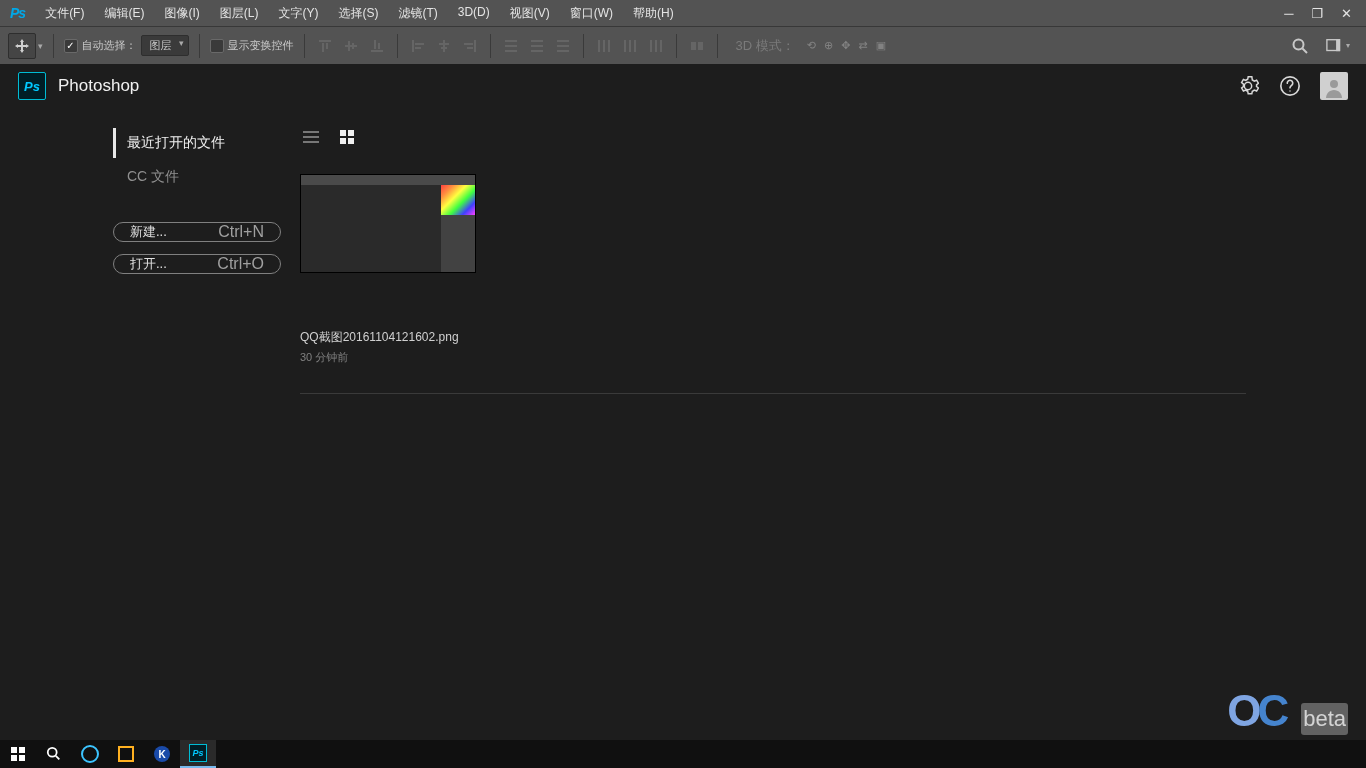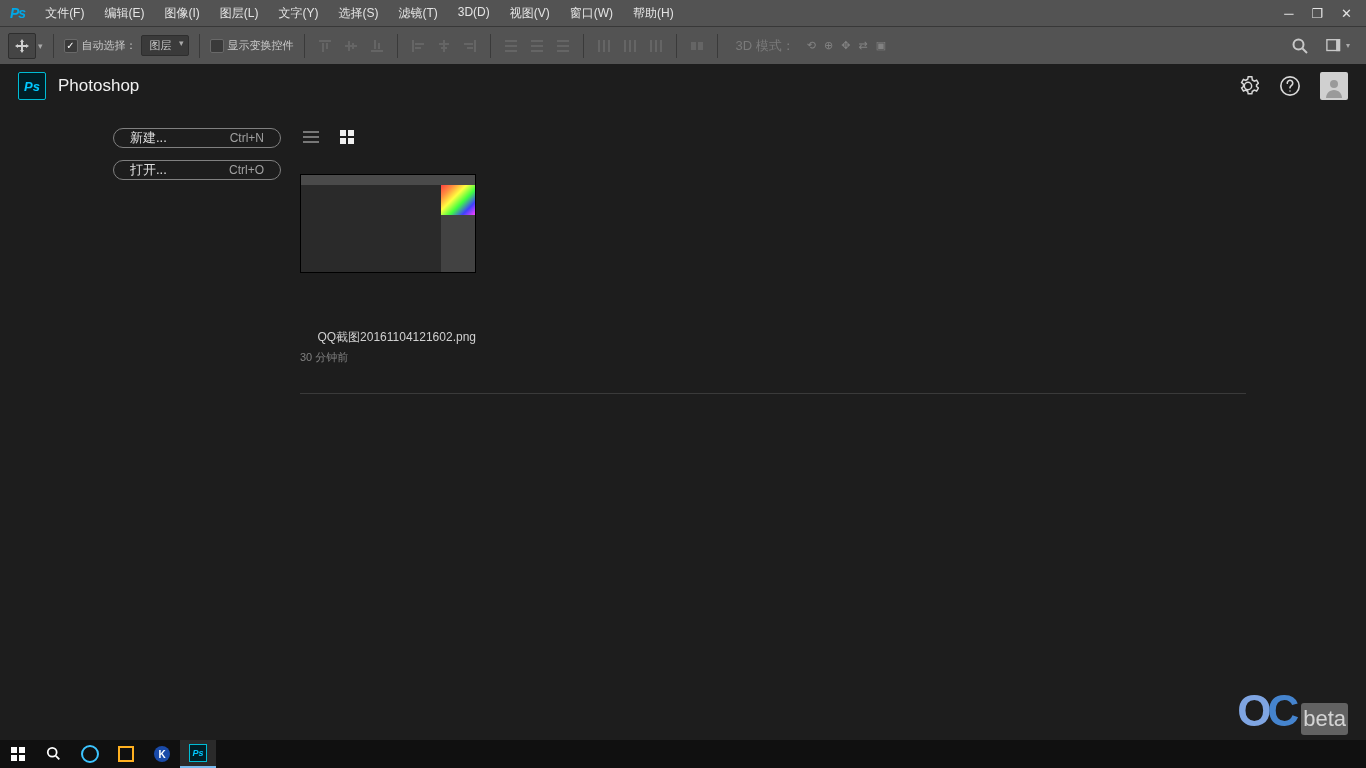--- a/index.html
+++ b/index.html
@@ -35,40 +35,40 @@
 .icon-btn { width: 24px; height: 24px; display: flex; align-items: center; justify-content: center; cursor: pointer; }
 .avatar { width: 28px; height: 28px; background: #d0d0d0; border-radius: 2px; display: flex; align-items: end; justify-content: center; overflow: hidden; }
 
 .home-content { display: flex; padding: 20px 0 0 0; }
 .sidebar { width: 300px; padding-left: 113px; }
 .side-tabs { margin-bottom: 30px; }
 .side-tab { padding: 6px 0 6px 14px; color: #909090; font-size: 14px; cursor: pointer; margin-bottom: 4px; }
 .side-tab.active { border-left: 3px solid #e8e8e8; padding-left: 11px; color: #f0f0f0; }
 .side-actions { display: flex; flex-direction: column; gap: 12px; }
 .pill-btn { width: 168px; height: 20px; border: 1px solid #808080; border-radius: 17px; background: transparent; display: flex; align-items: center; justify-content: space-between; padding: 0 16px; color: #e0e0e0; font-size: 13px; cursor: pointer; }
-.pill-btn .shortcut { color: #a0a0a0; font-size: 12px; }
+.pill-btn .shortcut { color: #a0a0a0; font-size: 16px; }
 
 .content-main { flex: 1; padding-right: 120px; }
 .view-toggle { display: flex; gap: 18px; margin-bottom: 28px; padding-left: 2px; }
 .view-btn { width: 18px; height: 18px; cursor: pointer; display: flex; align-items: center; justify-content: center; }
 .view-btn.inactive { opacity: 0.5; }
 
 .recent-grid { display: flex; gap: 20px; }
 .recent-item { width: 176px; cursor: pointer; }
 .thumb { width: 176px; height: 99px; background: #383838; border: 1px solid #000; position: relative; margin-bottom: 56px; }
 .thumb-ui { position: absolute; top: 0; left: 0; right: 0; height: 10px; background: #4a4a4a; }
 .thumb-panel { position: absolute; top: 10px; right: 0; width: 34px; bottom: 0; background: #424242; }
 .thumb-swatch { position: absolute; top: 10px; right: 0; width: 34px; height: 30px; background: linear-gradient(135deg, #ff4040, #ff9040, #ffff40, #40ff40, #4040ff, #ff40ff); }
 .thumb-canvas { position: absolute; top: 10px; left: 0; right: 34px; bottom: 0; background: #2a2a2a; }
-.recent-name { color: #d0d0d0; font-size: 12px; margin-bottom: 4px; text-align: right; }
+.recent-name { color: #d0d0d0; font-size: 12px; margin-bottom: 4px; }
 .recent-time { color: #808080; font-size: 11px; }
 
 .content-divider { border-top: 1px solid #3a3a3a; margin-top: 28px; margin-right: 0; }
 
-.watermark { position: absolute; right: 18px; bottom: 32px; display: flex; align-items: baseline; gap: 6px; opacity: 0.9; pointer-events: none; }
+.watermark { position: absolute; right: 18px; bottom: 32px; display: flex; align-items: baseline; gap: 16px; opacity: 0.9; pointer-events: none; }
 .wm-oc { font-size: 44px; font-weight: 700; letter-spacing: -4px; }
 .wm-o { color: #8ab4f8; }
 .wm-c { color: #4a90e2; }
 .wm-beta { background: #6a6a6a; color: #e8e8e8; padding: 3px 2px; border-radius: 3px; font-size: 22px; font-weight: 500; }
 
 .taskbar { position: absolute; bottom: 0; left: 0; right: 0; height: 28px; background: #101010; display: flex; align-items: center; }
 .tb-item { width: 36px; height: 28px; display: flex; align-items: center; justify-content: center; cursor: pointer; }
 .tb-item.active { background: #2a2a2a; border-bottom: 2px solid #76b9ed; }
 .tb-ps { width: 18px; height: 18px; background: #001e26; border: 1px solid #00bcd4; color: #00c8ff; font-size: 9px; font-weight: 700; display: flex; align-items: center; justify-content: center; font-style: italic; }
 
@@ -268,20 +268,24 @@
         <svg width="24" height="24" viewBox="0 0 24 24" fill="#9a9a9a">
             <circle cx="12" cy="8" r="4"></circle>
             <path d="M4 22c0-4.4 3.6-8 8-8s8 3.6 8 8"></path>
           </svg>
       </div>
     </div>
   </div>
 
   <div class="home-content">
     <div class="sidebar">
+      <div class="side-tabs">
+        <div class="side-tab active">最近打开的文件</div>
+        <div class="side-tab">CC 文件</div>
+      </div>
       <div class="side-actions">
         <div class="pill-btn">
           <span>新建...</span>
           <span class="shortcut">Ctrl+N</span>
         </div>
         <div class="pill-btn">
           <span>打开...</span>
           <span class="shortcut">Ctrl+O</span>
         </div>
       </div>

